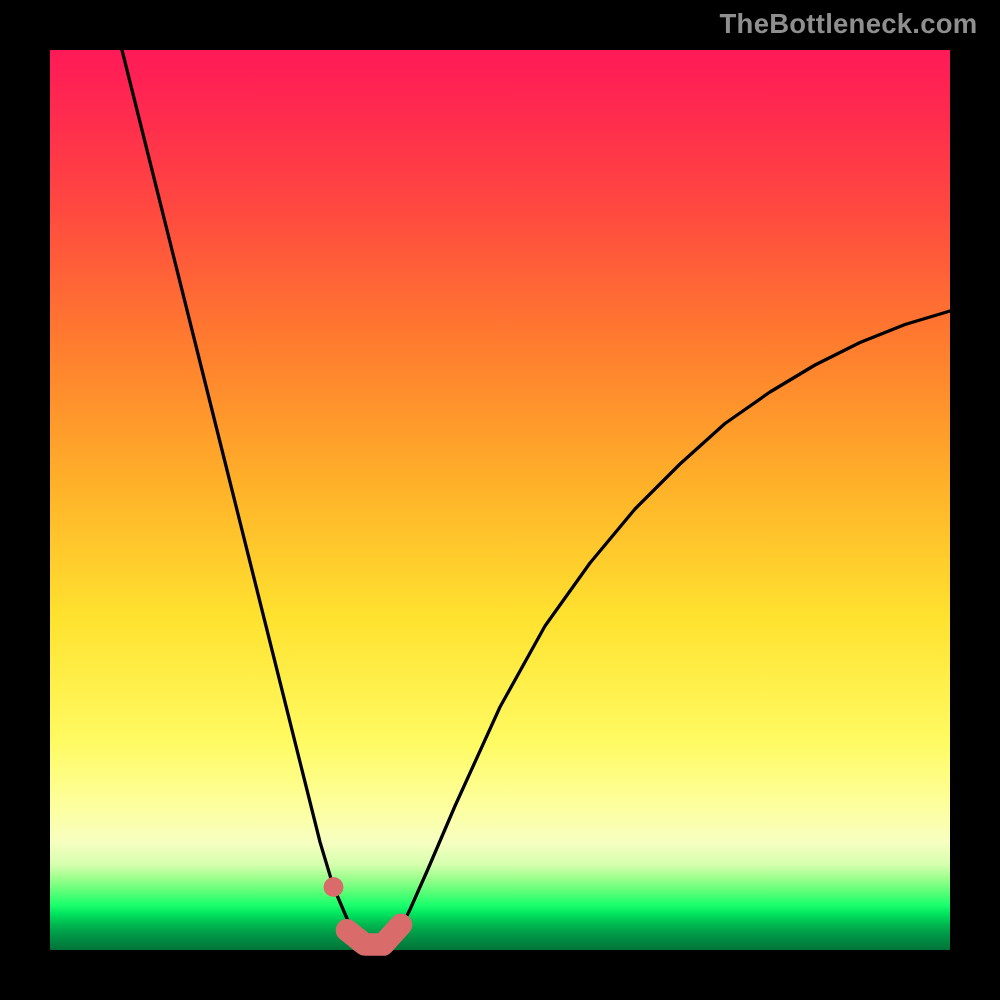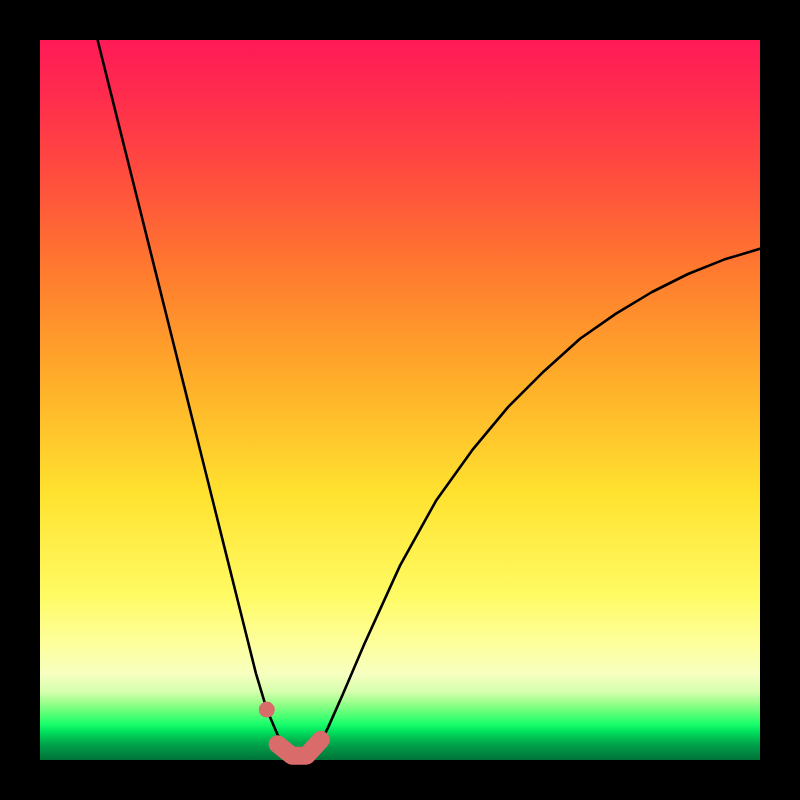--- a/index.html
+++ b/index.html
@@ -63,20 +63,21 @@
     top: 0;
     width: 720px;
     height: 720px;
     overflow: visible;
   }
 </style>
 </head>
 <body>
 
 <div class="outer">
+  <div class="watermark">TheBottleneck.com</div>
   <div class="plot-area">
     <svg class="curve" viewBox="0 0 720 720">
       <g id="curve-group">
           <path d="M57.60 0.00 L72.00 57.60 L86.40 115.20 L100.80 172.80 L115.20 230.40 L129.60 288.00 L144.00 345.60 L158.40 403.20 L172.80 460.80 L187.20 518.40 L201.60 576.00 L216.00 633.60 L226.80 669.60 L237.60 694.80 L244.80 707.04 L252.00 714.24 L259.20 717.12 L266.40 716.40 L273.60 711.36 L280.80 702.00 L288.00 687.60 L302.40 655.20 L324.00 604.80 L360.00 525.60 L396.00 460.80 L432.00 410.40 L468.00 367.20 L504.00 331.20 L540.00 298.80 L576.00 273.60 L612.00 252.00 L648.00 234.00 L684.00 219.60 L720.00 208.80 " fill="none" stroke="#000" stroke-width="2.6" stroke-linecap="round" stroke-linejoin="round"></path>
           <path d="M237.60 704.16 L252.00 715.68 L266.40 715.68 L280.80 699.84 " fill="none" stroke="#d96b6b" stroke-width="18" stroke-linecap="round" stroke-linejoin="round"></path>
           <circle cx="226.80" cy="669.60" r="8" fill="#d96b6b"></circle>
         </g>
     </svg>
   </div>
 </div>

